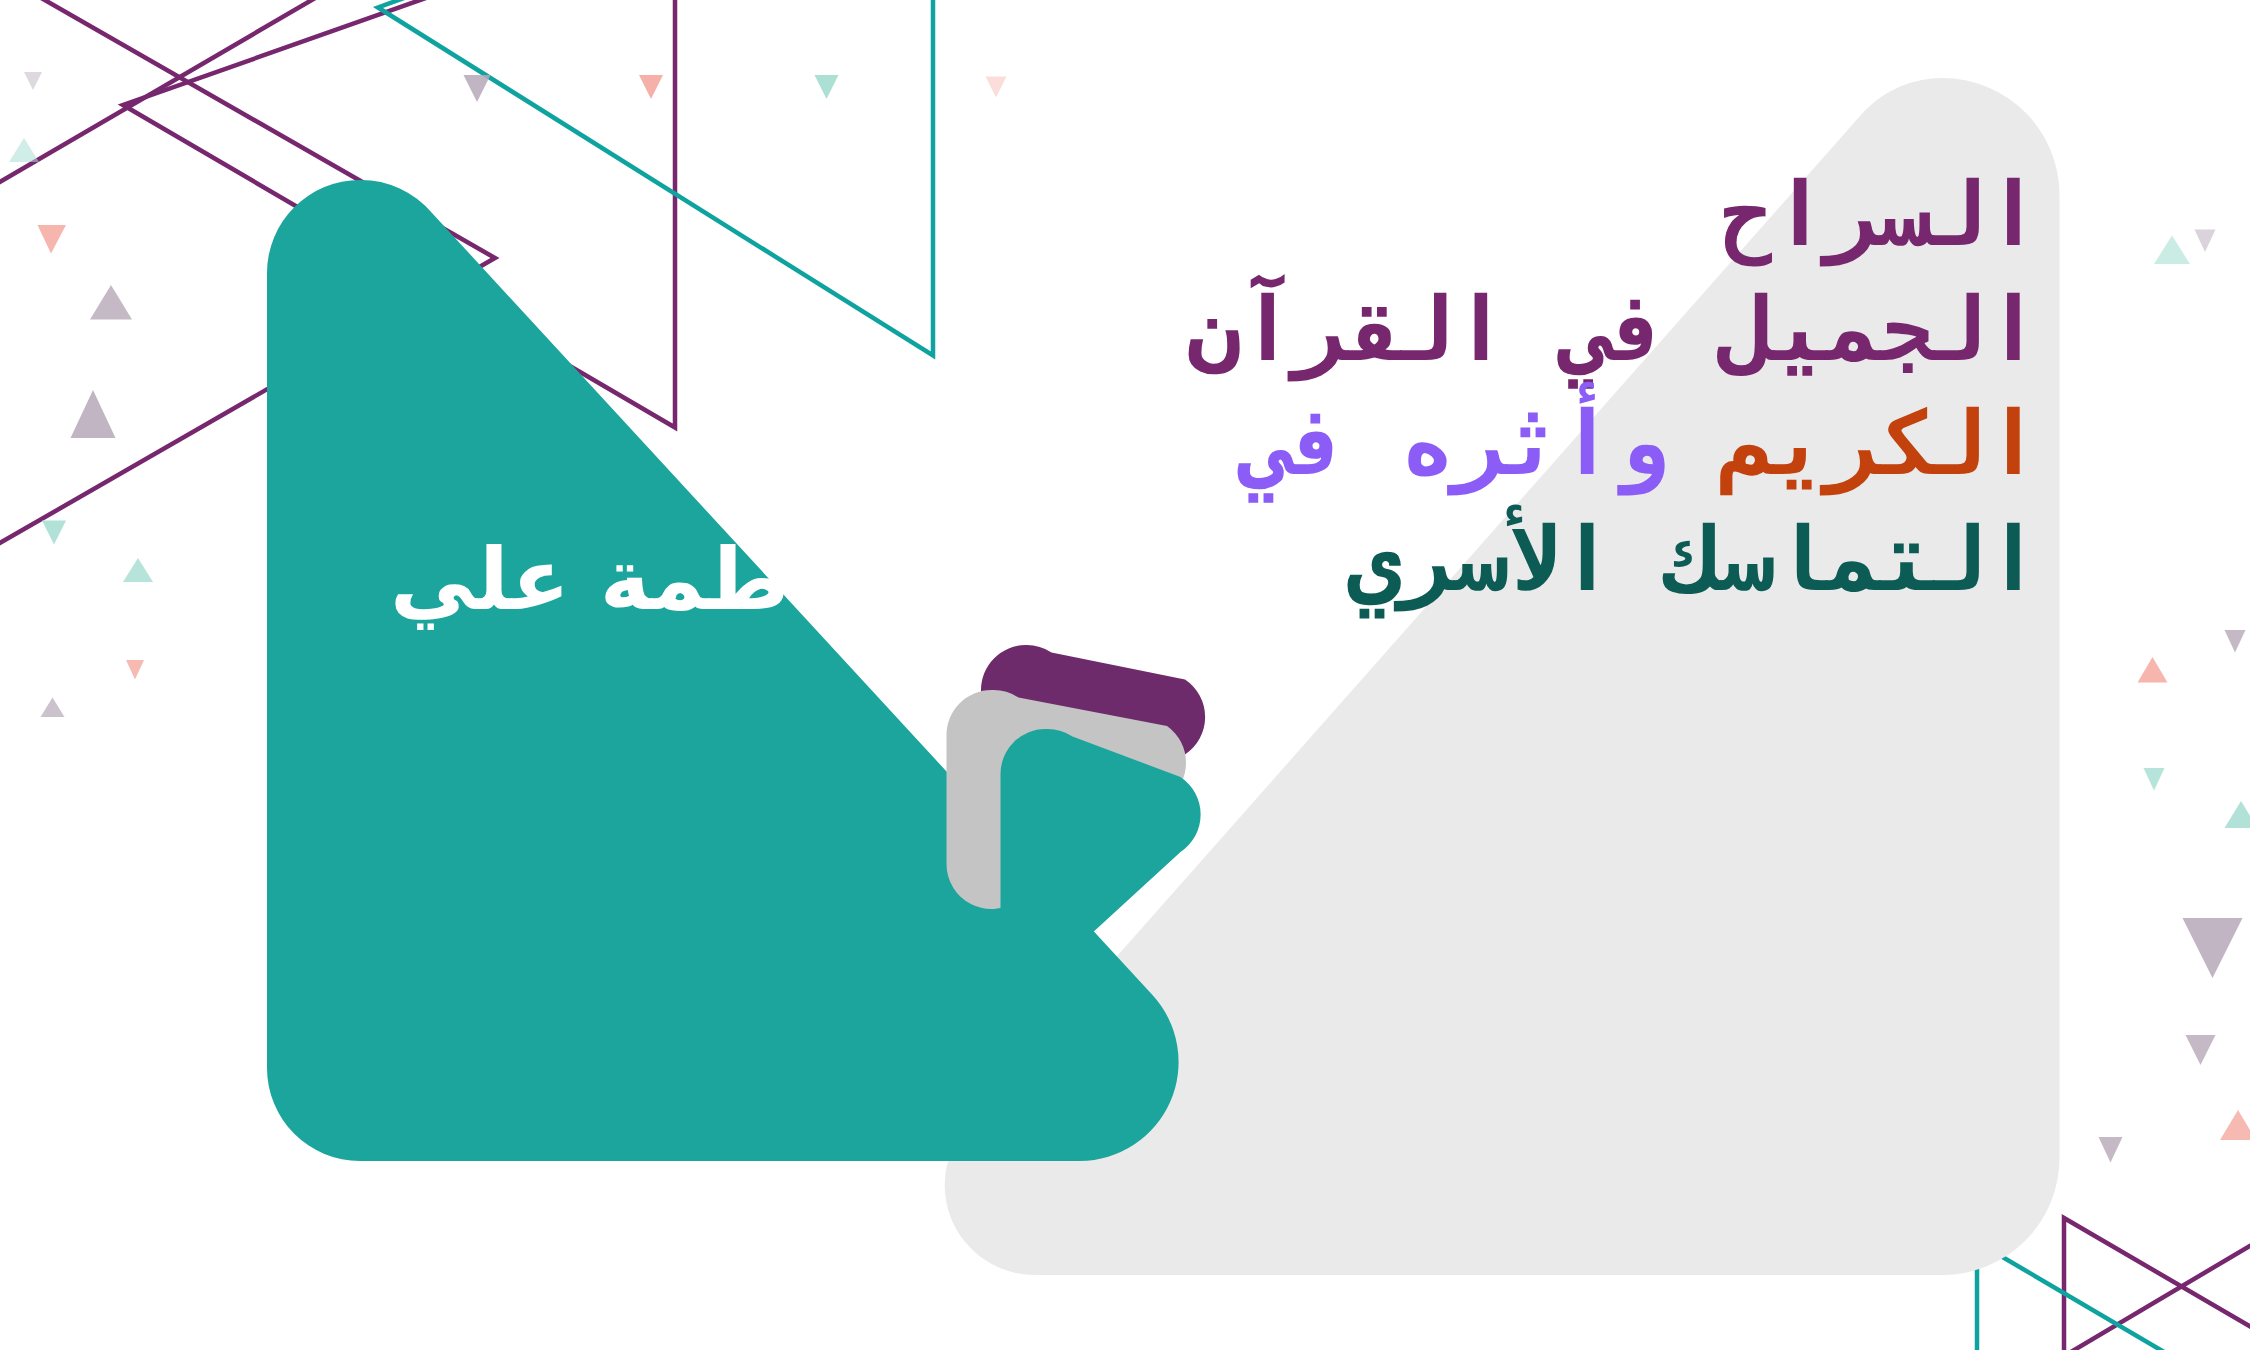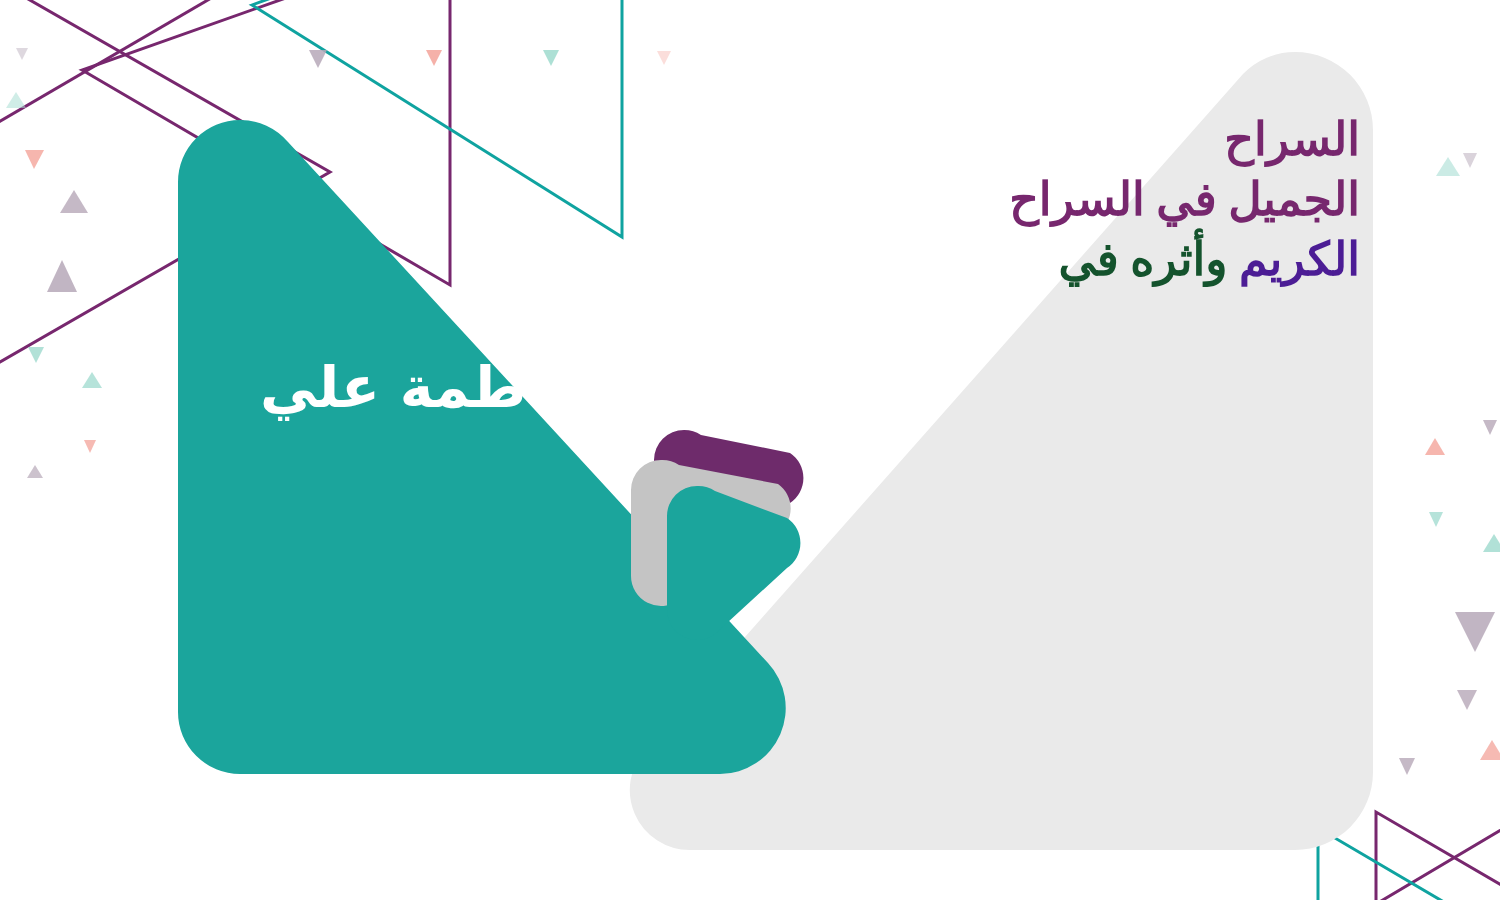--- a/index.html
+++ b/index.html
@@ -21,32 +21,32 @@
   #title-block{
     position:absolute;
     right:140px;
     top:110px;
     width:560px;
     text-align:right;
     direction:rtl;
     z-index:4;
   }
   .title-line{
-    font-family:Liberation Serif, serif;
+    font-family:Liberation Mono, monospace;
     font-weight:700;
-    font-size:46px;
+    font-size:59px;
     line-height:1.30;
     letter-spacing:0px;
     white-space:nowrap;
     display:block;
   }
   .tl-purple{color:#77276E;}
   .tl-teal{color:#0D5B55;}
-  .mix-purple{color:#4c1d95;}
-  .mix-teal{color:#14532d;}
+  .mix-purple{color:#c2410c;}
+  .mix-teal{color:#8b5cf6;}
 
   
   #author-block{
     position:absolute;
     left:215px;
     top:348px;
     width:370px;
     text-align:right;
     direction:rtl;
     z-index:4;
@@ -171,21 +171,22 @@
              L 667 610
              a 30 30 0 0 0 48 24
              L 787 568
              a 30 30 0 0 0 0 -50
              L 715 491
              a 30 30 0 0 0 -18 -5 Z"></path>
   </svg>
 
   <div id="title-block">
     <span class="title-line tl-purple">السراح</span>
-    <span class="title-line tl-purple">الجميل في السراح</span>
+    <span class="title-line tl-purple">الجميل في القرآن</span>
     <span class="title-line"><span class="mix-purple">الكريم</span><span class="mix-teal"> وأثره في</span></span>
+    <span class="title-line tl-teal">التماسك الأسري</span>
   </div>
 
   <div id="author-block">
     <span class="author-line">فاطمة علي</span>
   </div>
 
 </div>
 
 </body></html>

